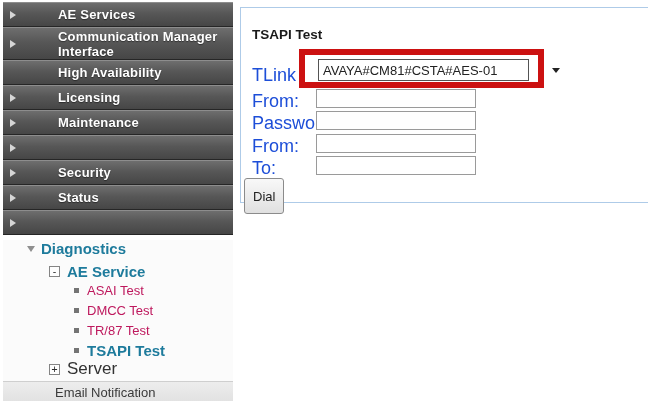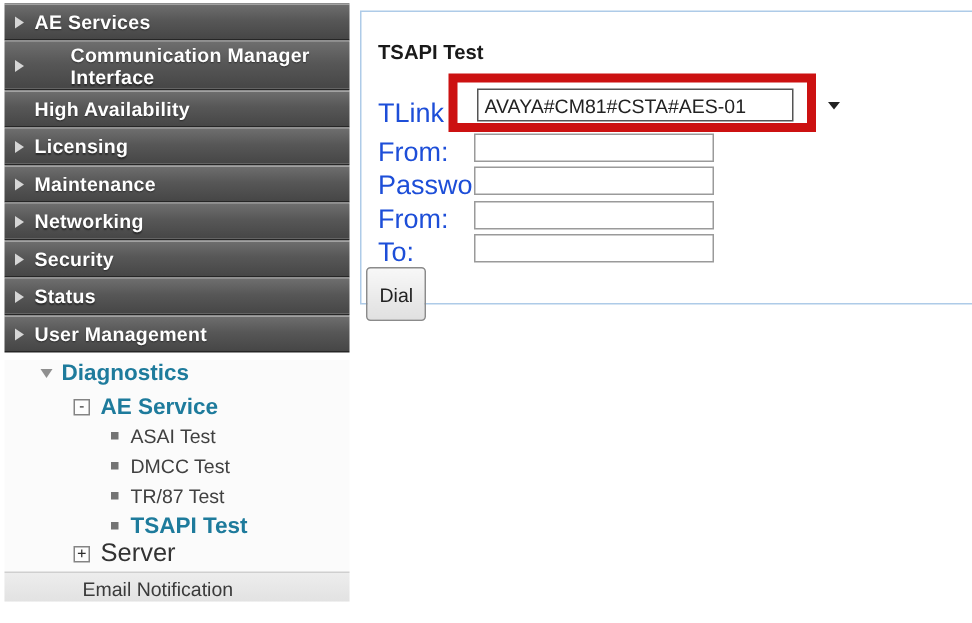--- a/index.html
+++ b/index.html
@@ -5,24 +5,24 @@
   * { margin:0; padding:0; box-sizing:border-box; }
   html,body { width:648px; height:415px; background:#fff; overflow:hidden;
               font-family:"Liberation Sans", sans-serif; position:relative; }
 
   
   .sidebar { position:absolute; left:3px; top:2px; width:230px; }
   .nav-row { display:flex; align-items:center; height:25px; padding-left:7px;
              background:linear-gradient(180deg,#6e6e6e 0%,#575757 45%,#464646 100%);
              border-top:1px solid #8d8d8d; border-bottom:1px solid #262626;
              cursor:pointer; }
-  .nav-row.tall { height:33px;gap:24px; }
+  .nav-row.tall { height:33px; }
   .nav-row.active { background:linear-gradient(180deg,#535353 0%,#3d3d3d 55%,#333 100%); }
   .nav-label { color:#fff; font-weight:bold; font-size:13px; line-height:15px;
-               text-shadow:0 1px 1px rgba(0,0,0,.45); letter-spacing:.2px; max-width:195px; }
+               text-shadow:0 1px 1px rgba(0,0,0,.45); letter-spacing:.2px; max-width:195px;margin-left:35px; }
   .arrow-slot { width:13px; display:flex; align-items:center; flex:0 0 13px; }
   .tri-right { width:0; height:0; border-left:6px solid #d6d6d6;
                border-top:4px solid transparent; border-bottom:4px solid transparent; }
   .tri-down  { width:0; height:0; border-top:6px solid #e9e9e9;
                border-left:4px solid transparent; border-right:4px solid transparent; }
 
   
   .submenu { background:#fbfbfb; }
   .tree-row { display:flex; align-items:center; cursor:pointer; }
   .row-diag { padding-left:24px; margin-top:5px; height:17px; }
@@ -30,21 +30,21 @@
                    border-left:4px solid transparent; border-right:4px solid transparent;
                    margin-right:6px; }
   .teal { color:#1e7b9c; font-weight:bold; font-size:15px; }
   .row-ae { padding-left:46px; margin-top:6px; height:17px; }
   .pm-box { width:11px; height:11px; border:1px solid #848484; background:#fdfdfd;
             font-size:10px; line-height:9px; text-align:center; color:#2d2d2d;
             margin-right:7px; flex:0 0 11px; font-family:"DejaVu Sans Mono", monospace; }
   .row-leaf { padding-left:71px; height:20px; margin-top:0; }
   .row-leaf:first-of-type { margin-top:4px; }
   .bullet { width:5px; height:5px; background:#747474; margin-right:8px; flex:0 0 5px; }
-  .leaf-label { color:#404040; font-size:13px; }
+  .leaf-label { color:#be185d; font-size:13px; }
   .row-server { padding-left:46px; height:18px; }
   .server-label { color:#333; font-size:17px; }
   .row-email { margin-top:3px; height:20px; padding-left:52px;
                background:linear-gradient(180deg,#ededed,#e2e2e2);
                border-top:1px solid #cfcfcf; display:flex; align-items:flex-start; }
   .email-label { color:#3a3a3a; font-size:13px; padding-top:3px; }
 
   
   .panel { position:absolute; left:240px; top:7px; width:418px; height:196px;
            border:1px solid #aecbe8; background:#fff; }
@@ -98,39 +98,37 @@
   <div class="nav-row">
     <span class="arrow-slot">
         <span class="tri-right"></span>
       </span>
     <span class="nav-label">Maintenance</span>
   </div>
   <div class="nav-row">
     <span class="arrow-slot">
         <span class="tri-right"></span>
       </span>
-    <span class="nav-label">Networking</span>
   </div>
   <div class="nav-row">
     <span class="arrow-slot">
         <span class="tri-right"></span>
       </span>
     <span class="nav-label">Security</span>
   </div>
   <div class="nav-row">
     <span class="arrow-slot">
         <span class="tri-right"></span>
       </span>
     <span class="nav-label">Status</span>
   </div>
   <div class="nav-row">
     <span class="arrow-slot">
         <span class="tri-right"></span>
       </span>
-    <span class="nav-label">User Management</span>
   </div>
 
   <div class="submenu">
     <div class="tree-row row-diag">
       <span class="tri-down-gray"></span>
       <span class="teal">Diagnostics</span>
     </div>
     <div class="tree-row row-ae">
       <span class="pm-box">-</span>
       <span class="teal">AE Service</span>

